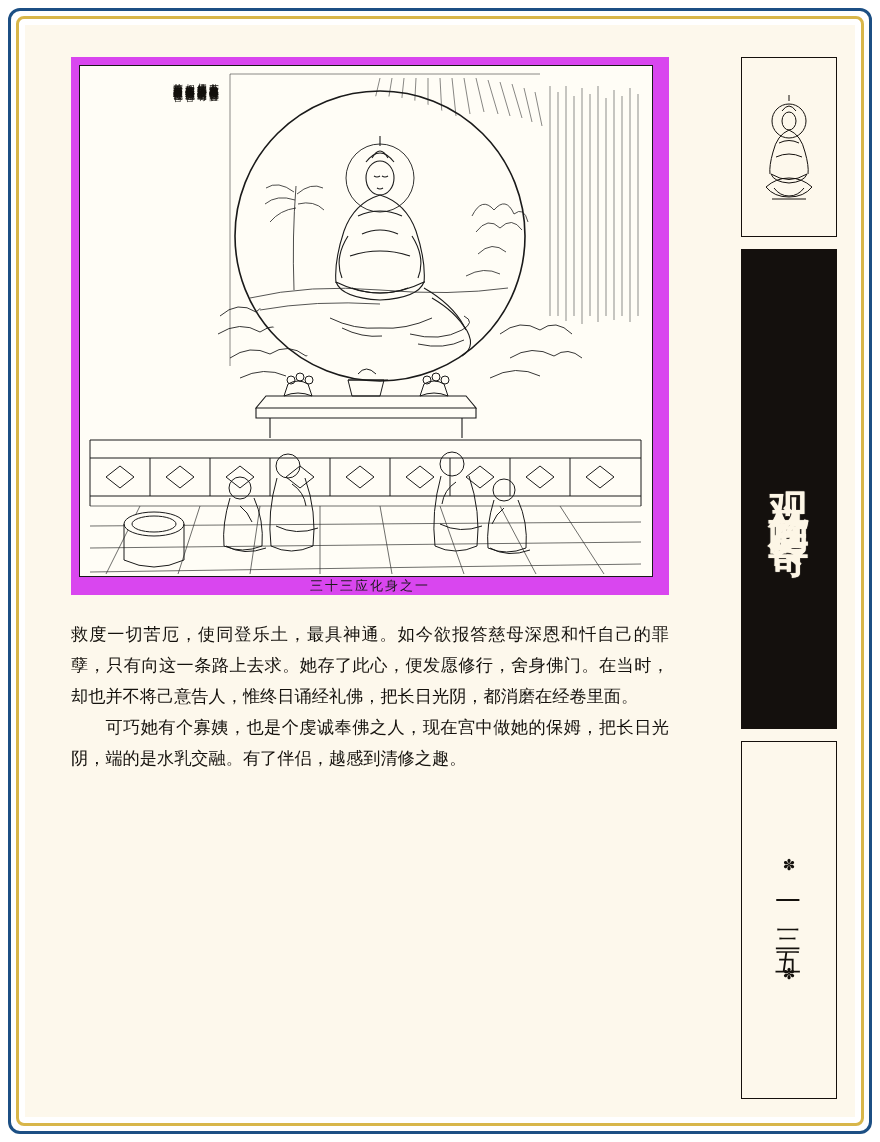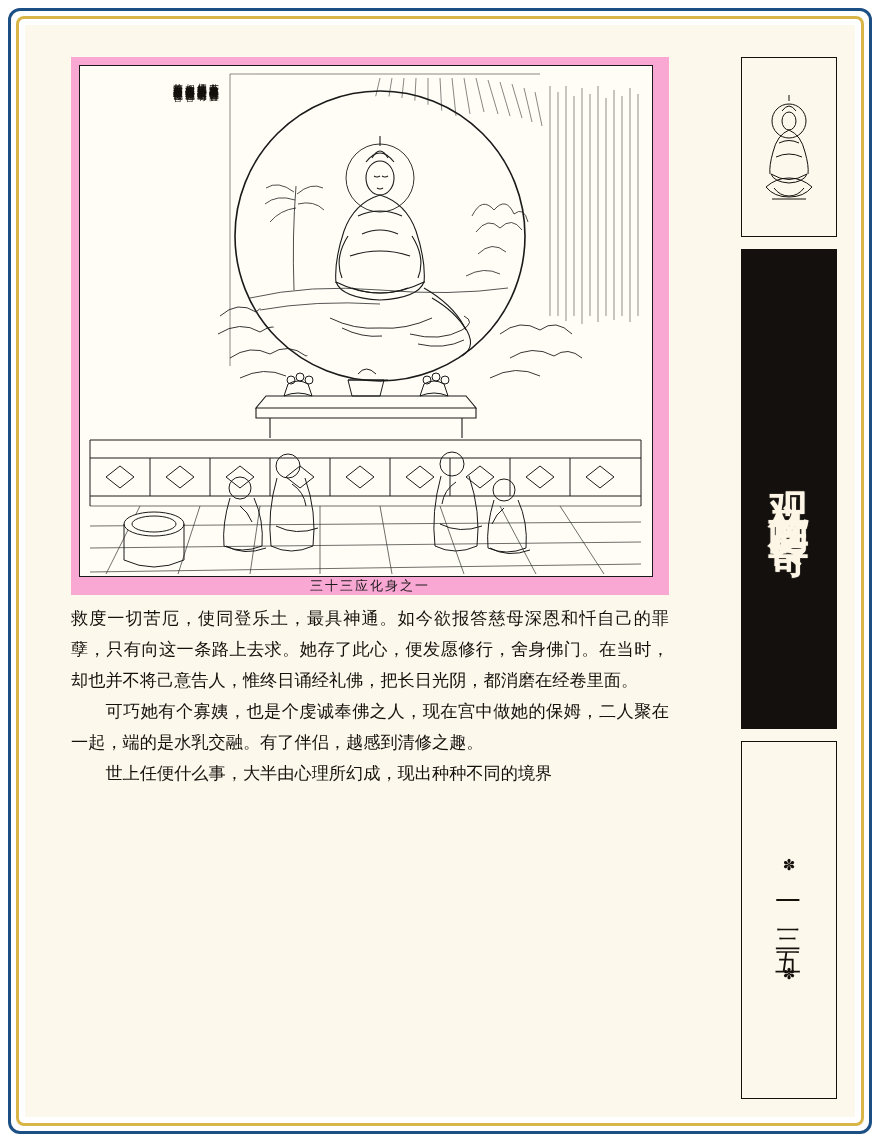--- a/index.html
+++ b/index.html
@@ -50,21 +50,21 @@
     top: 32px;
     width: 598px;
     bottom: 18px;
   }
 
   
   .illustration {
     position: relative;
     width: 598px;
     height: 538px;
-    background: #f9a8d4;
+    background: #d946ef;
   }
   .illo-box {
     position: absolute;
     left: 8px; top: 8px;
     width: 574px; height: 512px;
     border: 1.5px solid #1a1a1a;
     box-sizing: border-box;
     background: #fffdf6;
     overflow: hidden;
   }
@@ -97,21 +97,21 @@
     text-orientation: upright;
     font-size: 9.5px;
     line-height: 11px;
     letter-spacing: 0.5px;
     color: #14110d;
     white-space: nowrap;
   }
 
   
   .body-text {
-    margin-top: 8px;
+    margin-top: 24px;
     width: 598px;
     font-family: "DejaVu Serif", serif;
     font-size: 17.2px;
     line-height: 31px;
     color: #14110d;
     text-align: justify;
     text-justify: inter-ideograph;
   }
   .body-text p {
     margin: 0;
@@ -408,22 +408,21 @@
             <div class="sutra-col">相之女宿植德本眾人愛敬無盡意觀世音</div>
             <div class="sutra-col">等薩有如是力若有眾生恭敬禮拜觀世音</div>
           </div>
         </div>
 
         <div class="illo-caption">三十三应化身之一</div>
       </div>
 
       <div class="body-text">
         <p class="no-indent">救度一切苦厄，使同登乐土，最具神通。如今欲报答慈母深恩和忏自己的罪孽，只有向这一条路上去求。她存了此心，便发愿修行，舍身佛门。在当时，却也并不将己意告人，惟终日诵经礼佛，把长日光阴，都消磨在经卷里面。</p>
-        <p>可巧她有个寡姨，也是个虔诚奉佛之人，现在宫中做她的保姆，二人聚在一起，端的是水乳交融。有了伴侣，越感到清修之趣。</p>
-        <p>世上任便什么事，大半由心理所幻成，现出种种不同的境界</p>
+        <p>可巧她有个寡姨，也是个虔诚奉佛之人，现在宫中做她的保姆，把长日光阴，端的是水乳交融。有了伴侣，越感到清修之趣。</p>
       </div>
     </div>
 
     <div class="spine">
 
       <div class="spine-panel panel-buddha">
         <svg width="62" height="120" viewBox="0 0 62 120">
           <rect x="0" y="0" width="62" height="120" fill="#fdf8ec"></rect>
           <g stroke="#14100d" stroke-width="1" fill="none">
 

